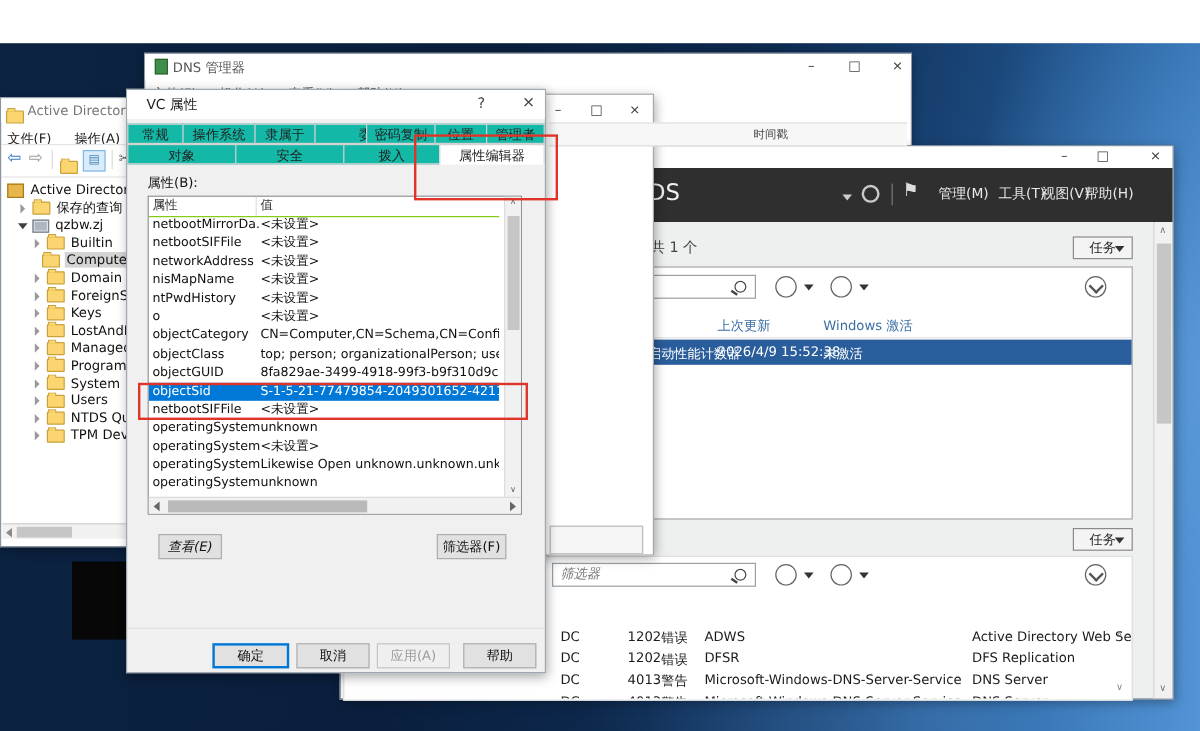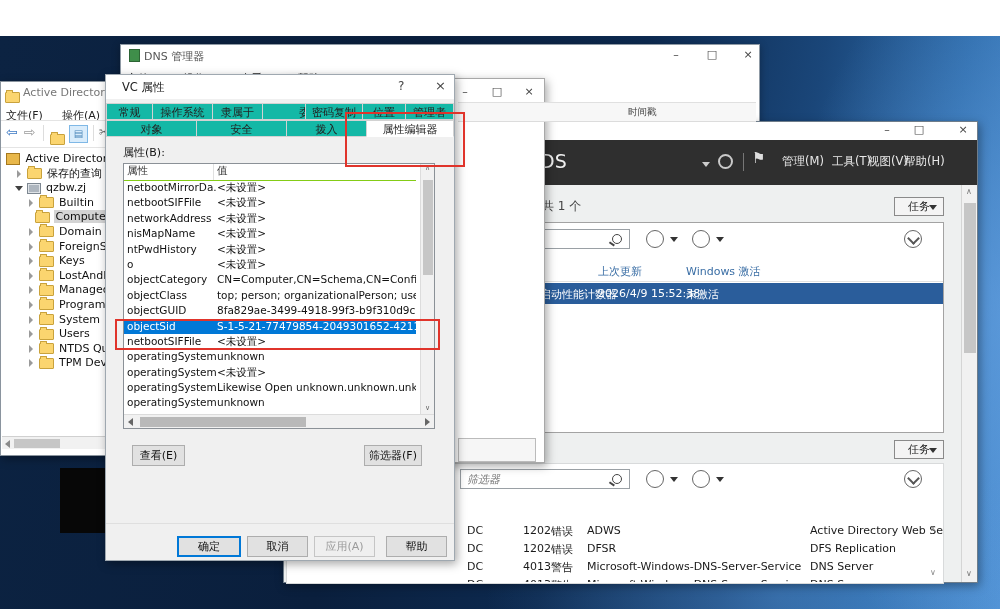--- a/index.html
+++ b/index.html
@@ -396,21 +396,21 @@
         <span class="abs" style="left:4px;top:240px;font-size:7px;color:#666;">∨</span>
       </div>
 
       <div class="sb" style="left:0;bottom:0;width:310px;height:14px;border-top:1px solid #dcdcdc;">
         <span class="sb-arr" style="left:4px;top:3px;border-top:4px solid transparent;border-bottom:4px solid transparent;border-right:5px solid #666;"></span>
         <div class="sb-thumb" style="left:16px;top:2px;width:166px;height:10px;background:#b9b9b9;"></div>
         <span class="sb-arr" style="right:4px;top:3px;border-top:4px solid transparent;border-bottom:4px solid transparent;border-left:5px solid #666;"></span>
       </div>
     </div>
 
-    <div class="btn" style="left:26px;top:370px;width:53px;"><span>查看(E)</span></div>
+    <div class="btn" style="left:26px;top:370px;width:53px;font-style:italic;"><span>查看(E)</span></div>
     <div class="btn" style="left:258px;top:370px;width:58px;"><span>筛选器(F)</span></div>
 
     <div class="abs" style="left:0;top:448px;width:100%;height:1px;background:#dfdfdf;"></div>
     <div class="btn default" style="left:71px;top:461px;width:64px;"><span>确定</span></div>
     <div class="btn" style="left:141px;top:461px;width:61px;"><span>取消</span></div>
     <div class="btn disabled" style="left:208px;top:461px;width:61px;"><span>应用(A)</span></div>
     <div class="btn" style="left:280px;top:461px;width:61px;"><span>帮助</span></div>
   </div>
 
   <div class="annot" style="left:345px;top:76px;width:116px;height:51px;"></div>

